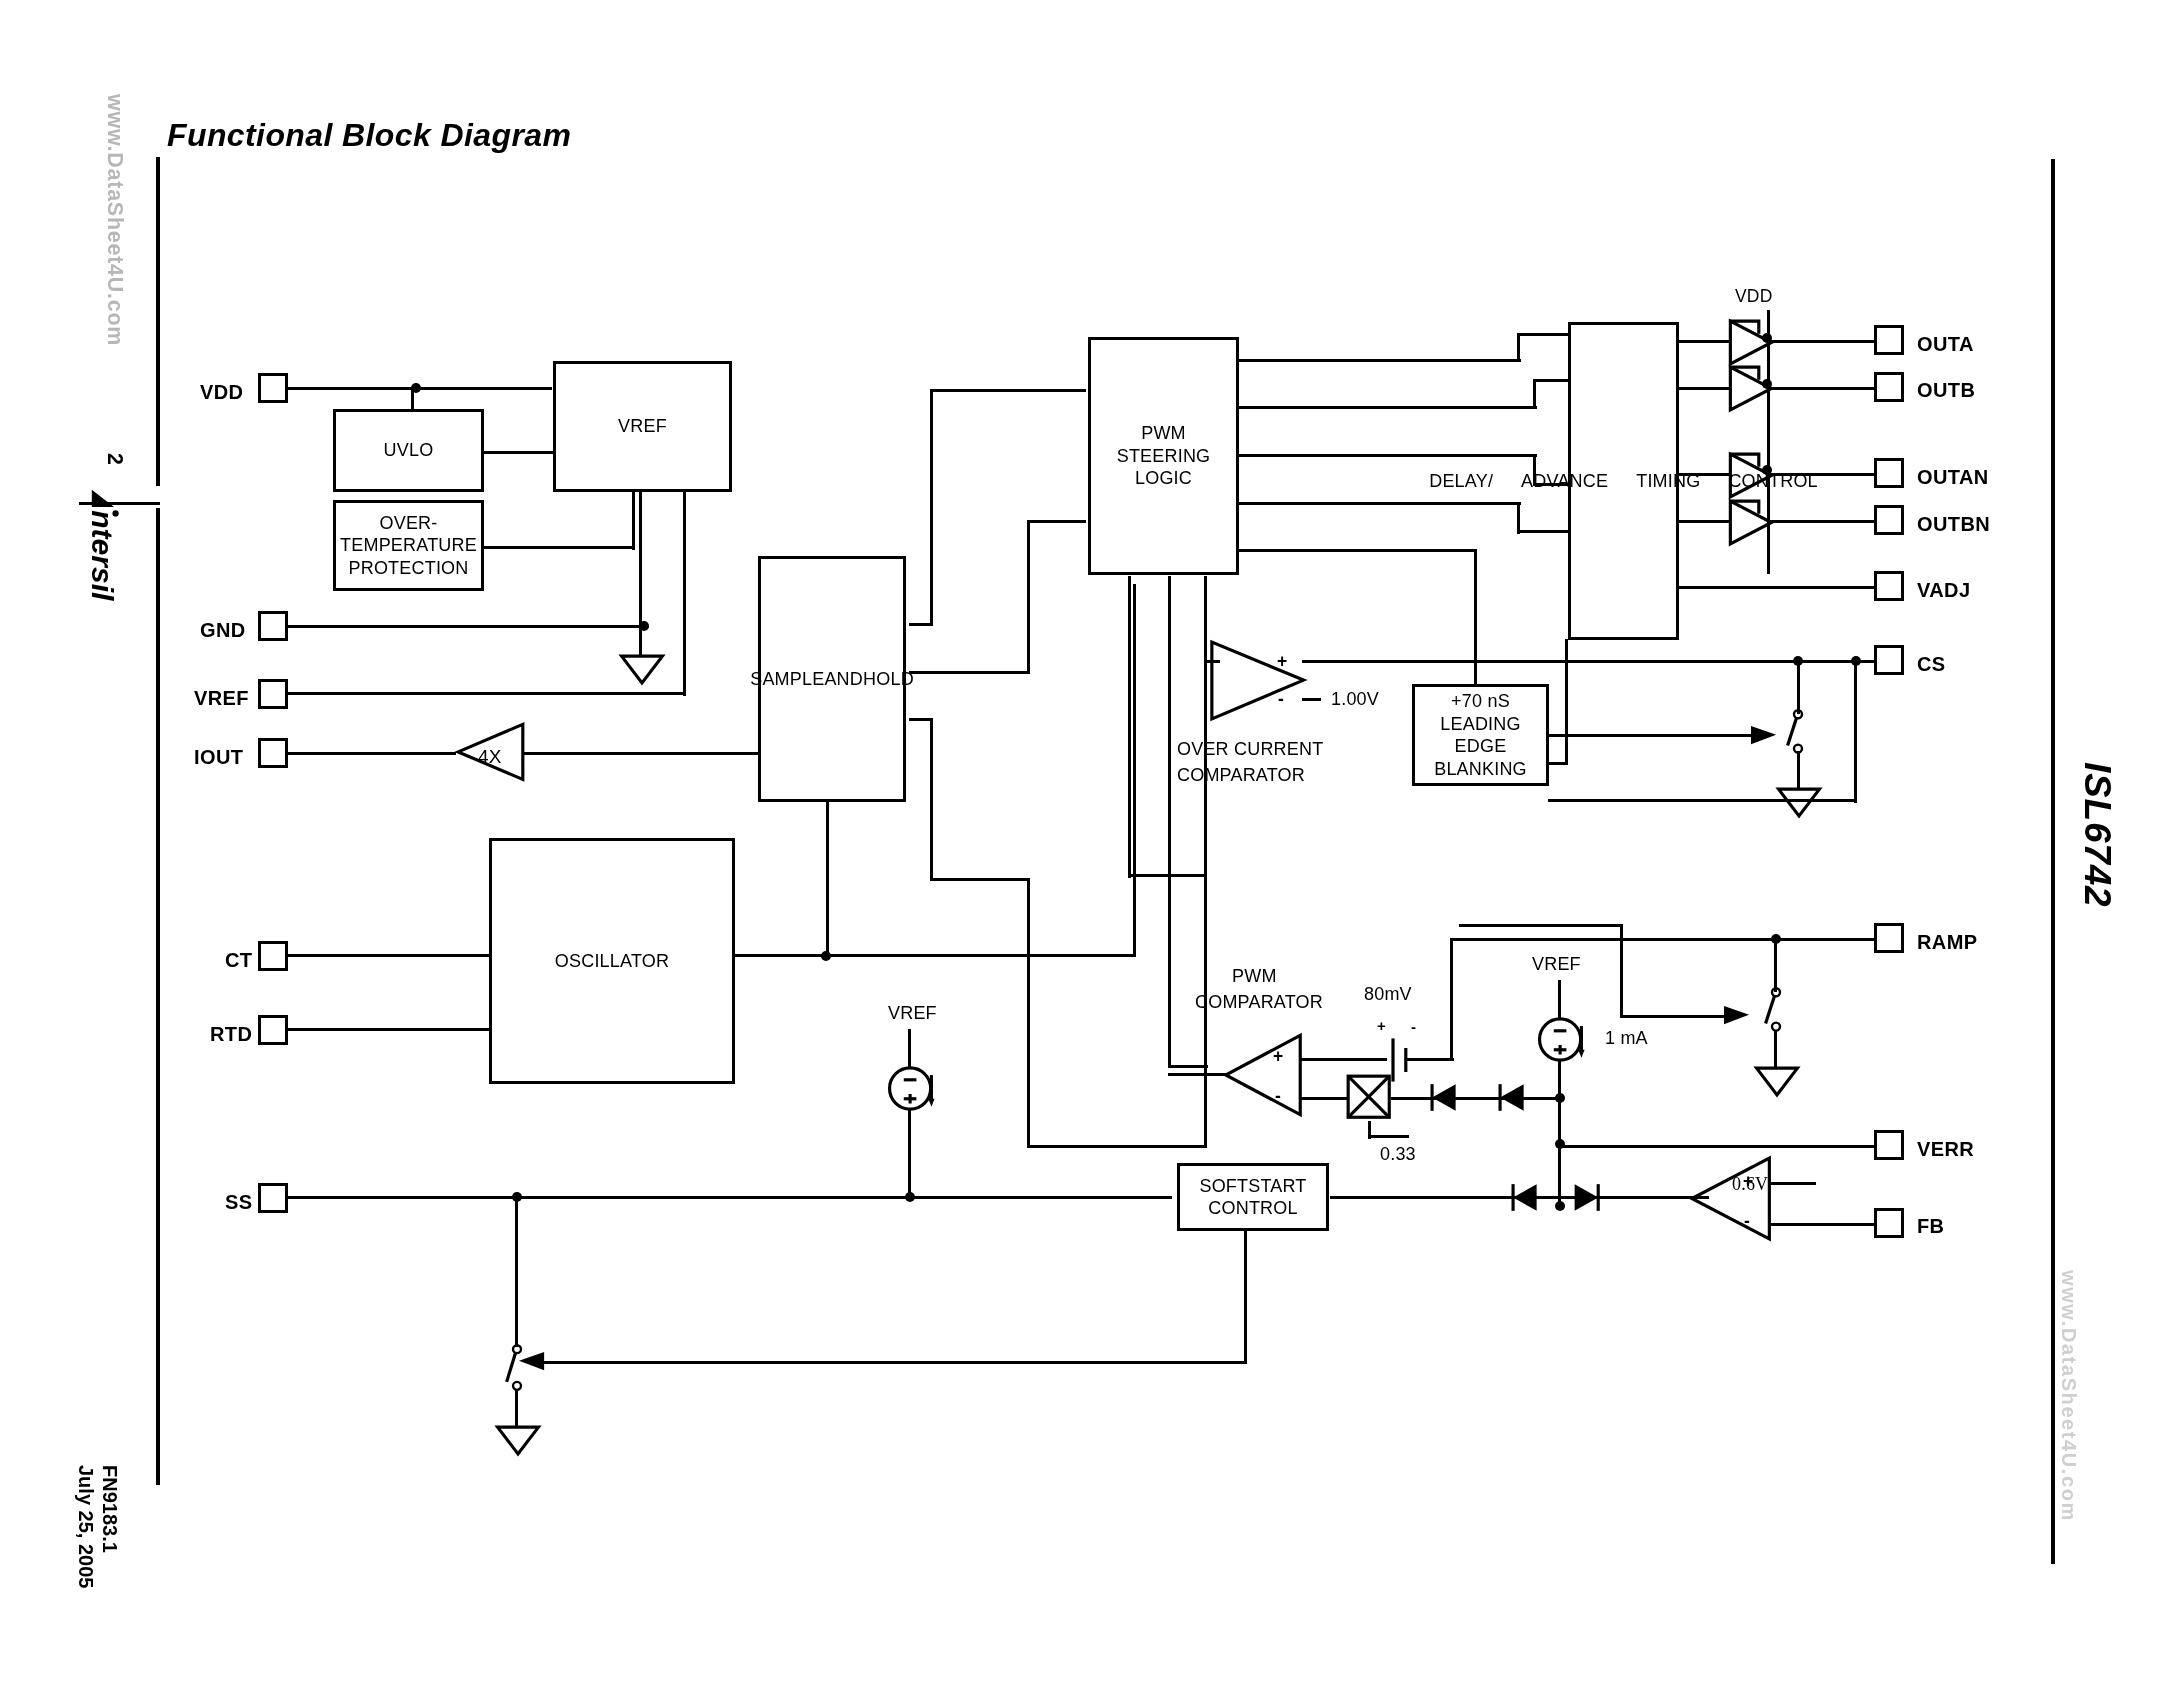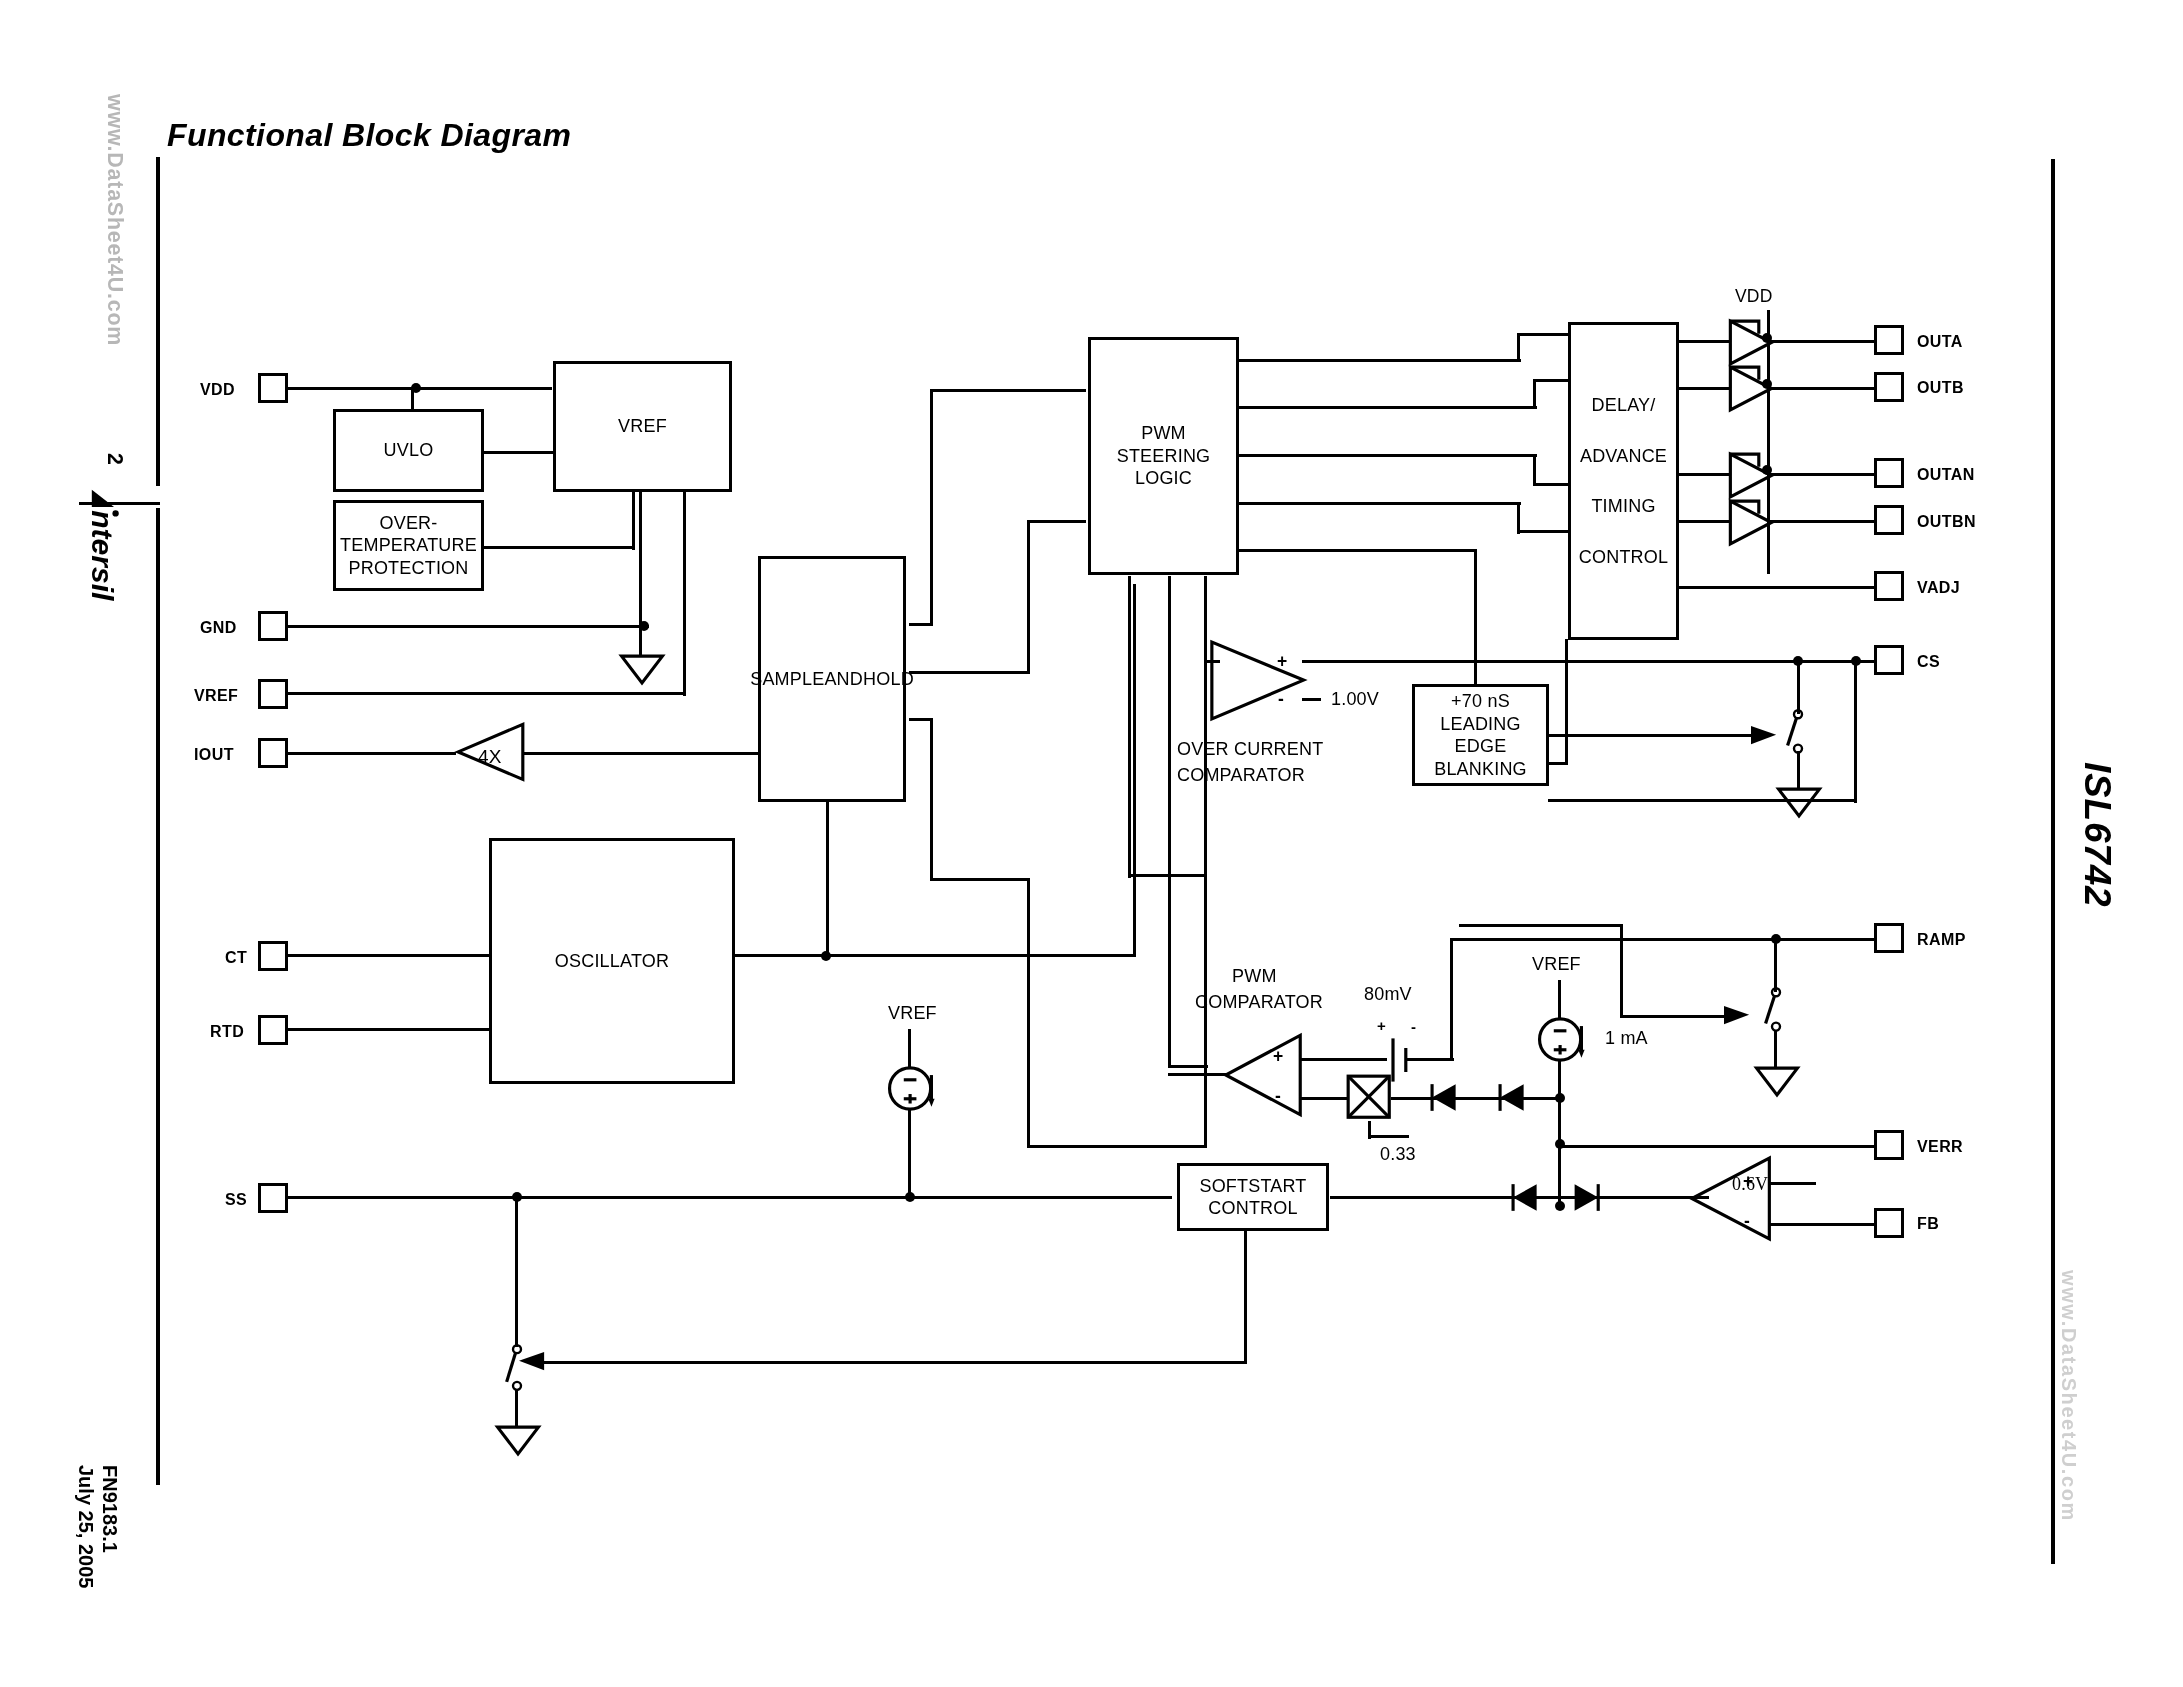--- a/index.html
+++ b/index.html
@@ -30,21 +30,21 @@
          font-weight:bold;font-style:italic;letter-spacing:0.4px;}
 
   
   .w{position:absolute;background:#000;}      
   .h{height:3.2px;}
   .v{width:3.2px;}
   .box{position:absolute;border:3.2px solid #000;background:#fff;
        display:flex;align-items:center;justify-content:center;text-align:center;
        font-size:18px;line-height:1.25;letter-spacing:0.2px;box-sizing:border-box;}
   .pinbox{position:absolute;border:3.2px solid #000;background:#fff;box-sizing:border-box;}
-  .plabel{position:absolute;font-size:16px;font-weight:bold;letter-spacing:0.4px;white-space:nowrap;text-align:right;}
+  .plabel{position:absolute;font-size:20px;font-weight:bold;letter-spacing:0.4px;white-space:nowrap;text-align:right;}
   .lbl{position:absolute;font-size:18px;white-space:nowrap;letter-spacing:0.2px;line-height:1.25;text-align:center;}
   .dot{position:absolute;width:10.3px;height:10.3px;border-radius:50%;background:#000;}
   svg{position:absolute;overflow:visible;}
   .st{fill:none;stroke:#000;stroke-width:4;}
   .sf{fill:#000;stroke:none;}
   .sth{fill:none;stroke:#000;stroke-width:3;}
   .sign{position:absolute;font-size:17.5px;font-weight:bold;line-height:1;}
 </style>
 </head>
 <body>
@@ -199,21 +199,21 @@
   <div class="w h" style="left:1239px;top:549px;width:238px;"></div>
   <div class="w v" style="left:1474px;top:549px;height:216px;"></div>
 
   <div class="w v" style="left:1128px;top:576px;height:302px;"></div>
   <div class="w v" style="left:1168px;top:576px;height:492px;"></div>
   <div class="w v" style="left:1204px;top:576px;height:572px;"></div>
   <div class="w h" style="left:1128px;top:874px;width:79px;"></div>
   <div class="w h" style="left:1168px;top:1065px;width:40px;"></div>
   <div class="w h" style="left:1177px;top:1145px;width:30px;"></div>
 
-  <div class="box" style="left:1568px;top:322px;width:111px;height:318px;flex-direction:column;gap:28px;">
+  <div class="box" style="left:1568px;top:322px;width:111px;height:318px;flex-direction:row;gap:28px;">
     <span>DELAY/</span>
     <span>ADVANCE</span>
     <span>TIMING</span>
     <span>CONTROL</span>
   </div>
   <div class="w v" style="left:1565px;top:639px;height:126px;"></div>
   <div class="w h" style="left:1474px;top:762px;width:94px;"></div>
 
   <div class="lbl" style="left:1735px;top:286px;font-size:17.5px;">VDD</div>
   <div class="w v" style="left:1767px;top:310px;height:264px;"></div>

